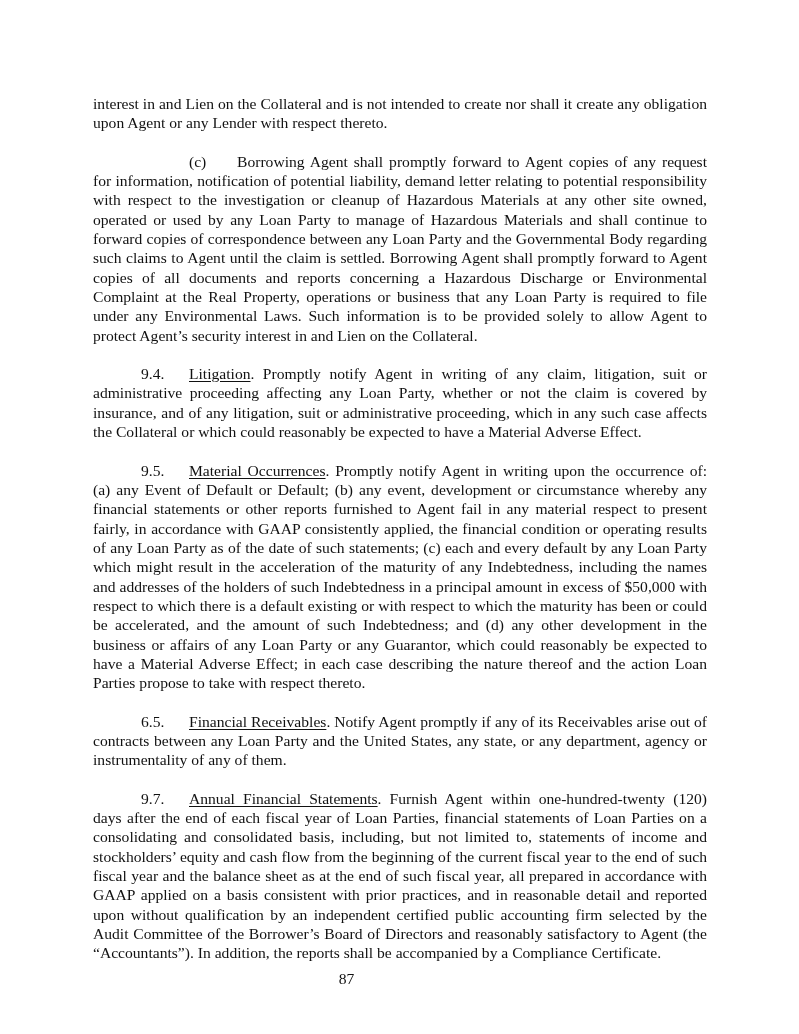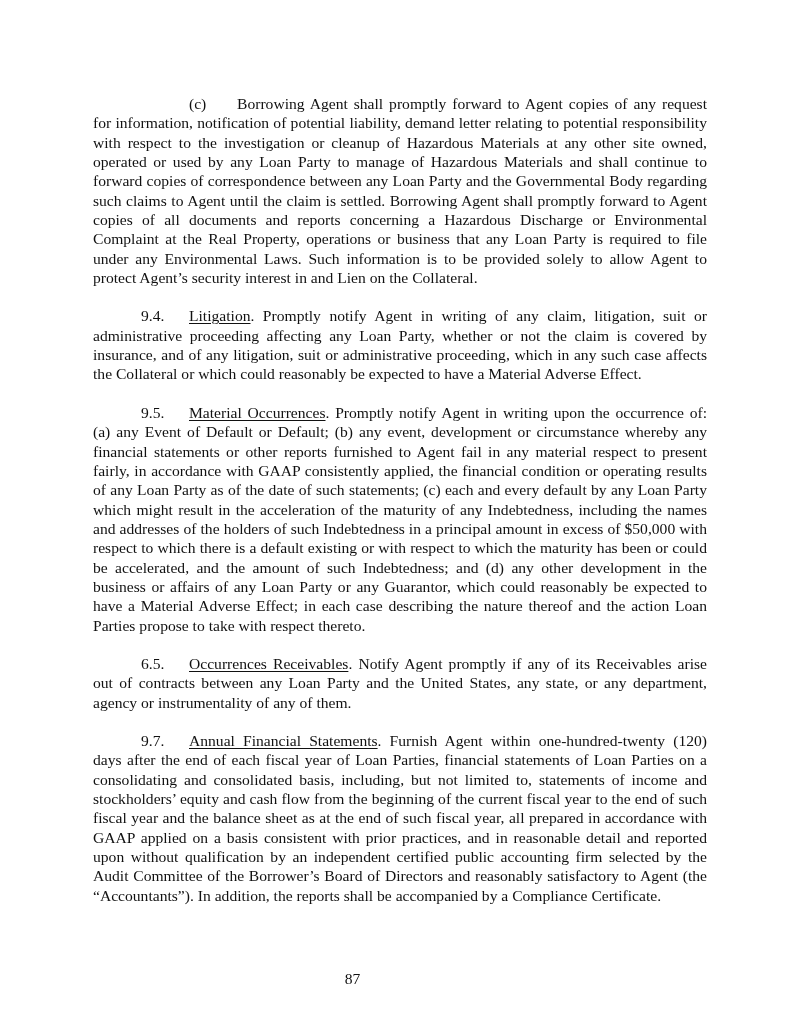--- a/index.html
+++ b/index.html
@@ -43,39 +43,40 @@
     display: inline-block;
     width: 48px;
     text-indent: 0;
   }
   .heading {
     text-decoration: underline;
     text-underline-offset: 2px;
   }
   .page-number {
     position: absolute;
-    left: 15px;
+    left: 9px;
     width: 675px;
     top: 969px;
     text-align: center;
     font-size: 15.6px;
     line-height: 19px;
   }
 </style>
 </head>
 <body>
 
 <div class="page">
 
+  <p>interest in and Lien on the Collateral and is not intended to create nor shall it create any obligation upon Agent or any Lender with respect thereto.</p>
 
   <p class="indent-sub"><span class="num-sub">(c)</span><span>Borrowing Agent shall promptly forward to Agent copies of any request for information, notification of potential liability, demand letter relating to potential responsibility with respect to the investigation or cleanup of Hazardous Materials at any other site owned, operated or used by any Loan Party to manage of Hazardous Materials and shall continue to forward copies of correspondence between any Loan Party and the Governmental Body regarding such claims to Agent until the claim is settled.  Borrowing Agent shall promptly forward to Agent copies of all documents and reports concerning a Hazardous Discharge or Environmental Complaint at the Real Property, operations or business that any Loan Party is required to file under any Environmental Laws.  Such information is to be provided solely to allow Agent to protect Agent’s security interest in and Lien on the Collateral.</span></p>
 
   <p class="indent-sec"><span class="num">9.4.</span><span class="heading">Litigation</span><span>.  Promptly notify Agent in writing of any claim, litigation, suit or administrative proceeding affecting any Loan Party, whether or not the claim is covered by insurance, and of any litigation, suit or administrative proceeding, which in any such case affects the Collateral or which could reasonably be expected to have a Material Adverse Effect.</span></p>
 
   <p class="indent-sec"><span class="num">9.5.</span><span class="heading">Material Occurrences</span><span>.  Promptly notify Agent in writing upon the occurrence of: (a) any Event of Default or Default; (b) any event, development or circumstance whereby any financial statements or other reports furnished to Agent fail in any material respect to present fairly, in accordance with GAAP consistently applied, the financial condition or operating results of any Loan Party as of the date of such statements; (c) each and every default by any Loan Party which might result in the acceleration of the maturity of any Indebtedness, including the names and addresses of the holders of such Indebtedness in a principal amount in excess of $50,000 with respect to which there is a default existing or with respect to which the maturity has been or could be accelerated, and the amount of such Indebtedness; and (d) any other development in the business or affairs of any Loan Party or any Guarantor, which could reasonably be expected to have a Material Adverse Effect; in each case describing the nature thereof and the action Loan Parties propose to take with respect thereto.</span></p>
 
-  <p class="indent-sec"><span class="num">6.5.</span><span class="heading">Occurrences Receivables</span><span>.  Notify Agent promptly if any of its Receivables arise out of contracts between any Loan Party and the United States, any state, or any department, agency or instrumentality of any of them.</span></p>
+  <p class="indent-sec"><span class="num">6.5.</span><span class="heading">Financial Receivables</span><span>.  Notify Agent promptly if any of its Receivables arise out of contracts between any Loan Party and the United States, any state, or any department, agency or instrumentality of any of them.</span></p>
 
   <p class="indent-sec"><span class="num">9.7.</span><span class="heading">Annual Financial Statements</span><span>.  Furnish Agent within one-hundred-twenty (120) days after the end of each fiscal year of Loan Parties, financial statements of Loan Parties on a consolidating and consolidated basis, including, but not limited to, statements of income and stockholders’ equity and cash flow from the beginning of the current fiscal year to the end of such fiscal year and the balance sheet as at the end of such fiscal year, all prepared in accordance with GAAP applied on a basis consistent with prior practices, and in reasonable detail and reported upon without qualification by an independent certified public accounting firm selected by the Audit Committee of the Borrower’s Board of Directors and reasonably satisfactory to Agent (the “Accountants”).  In addition, the reports shall be accompanied by a Compliance Certificate.</span></p>
 
 </div>
 
 <div class="page-number">87</div>
 
 </body></html>

